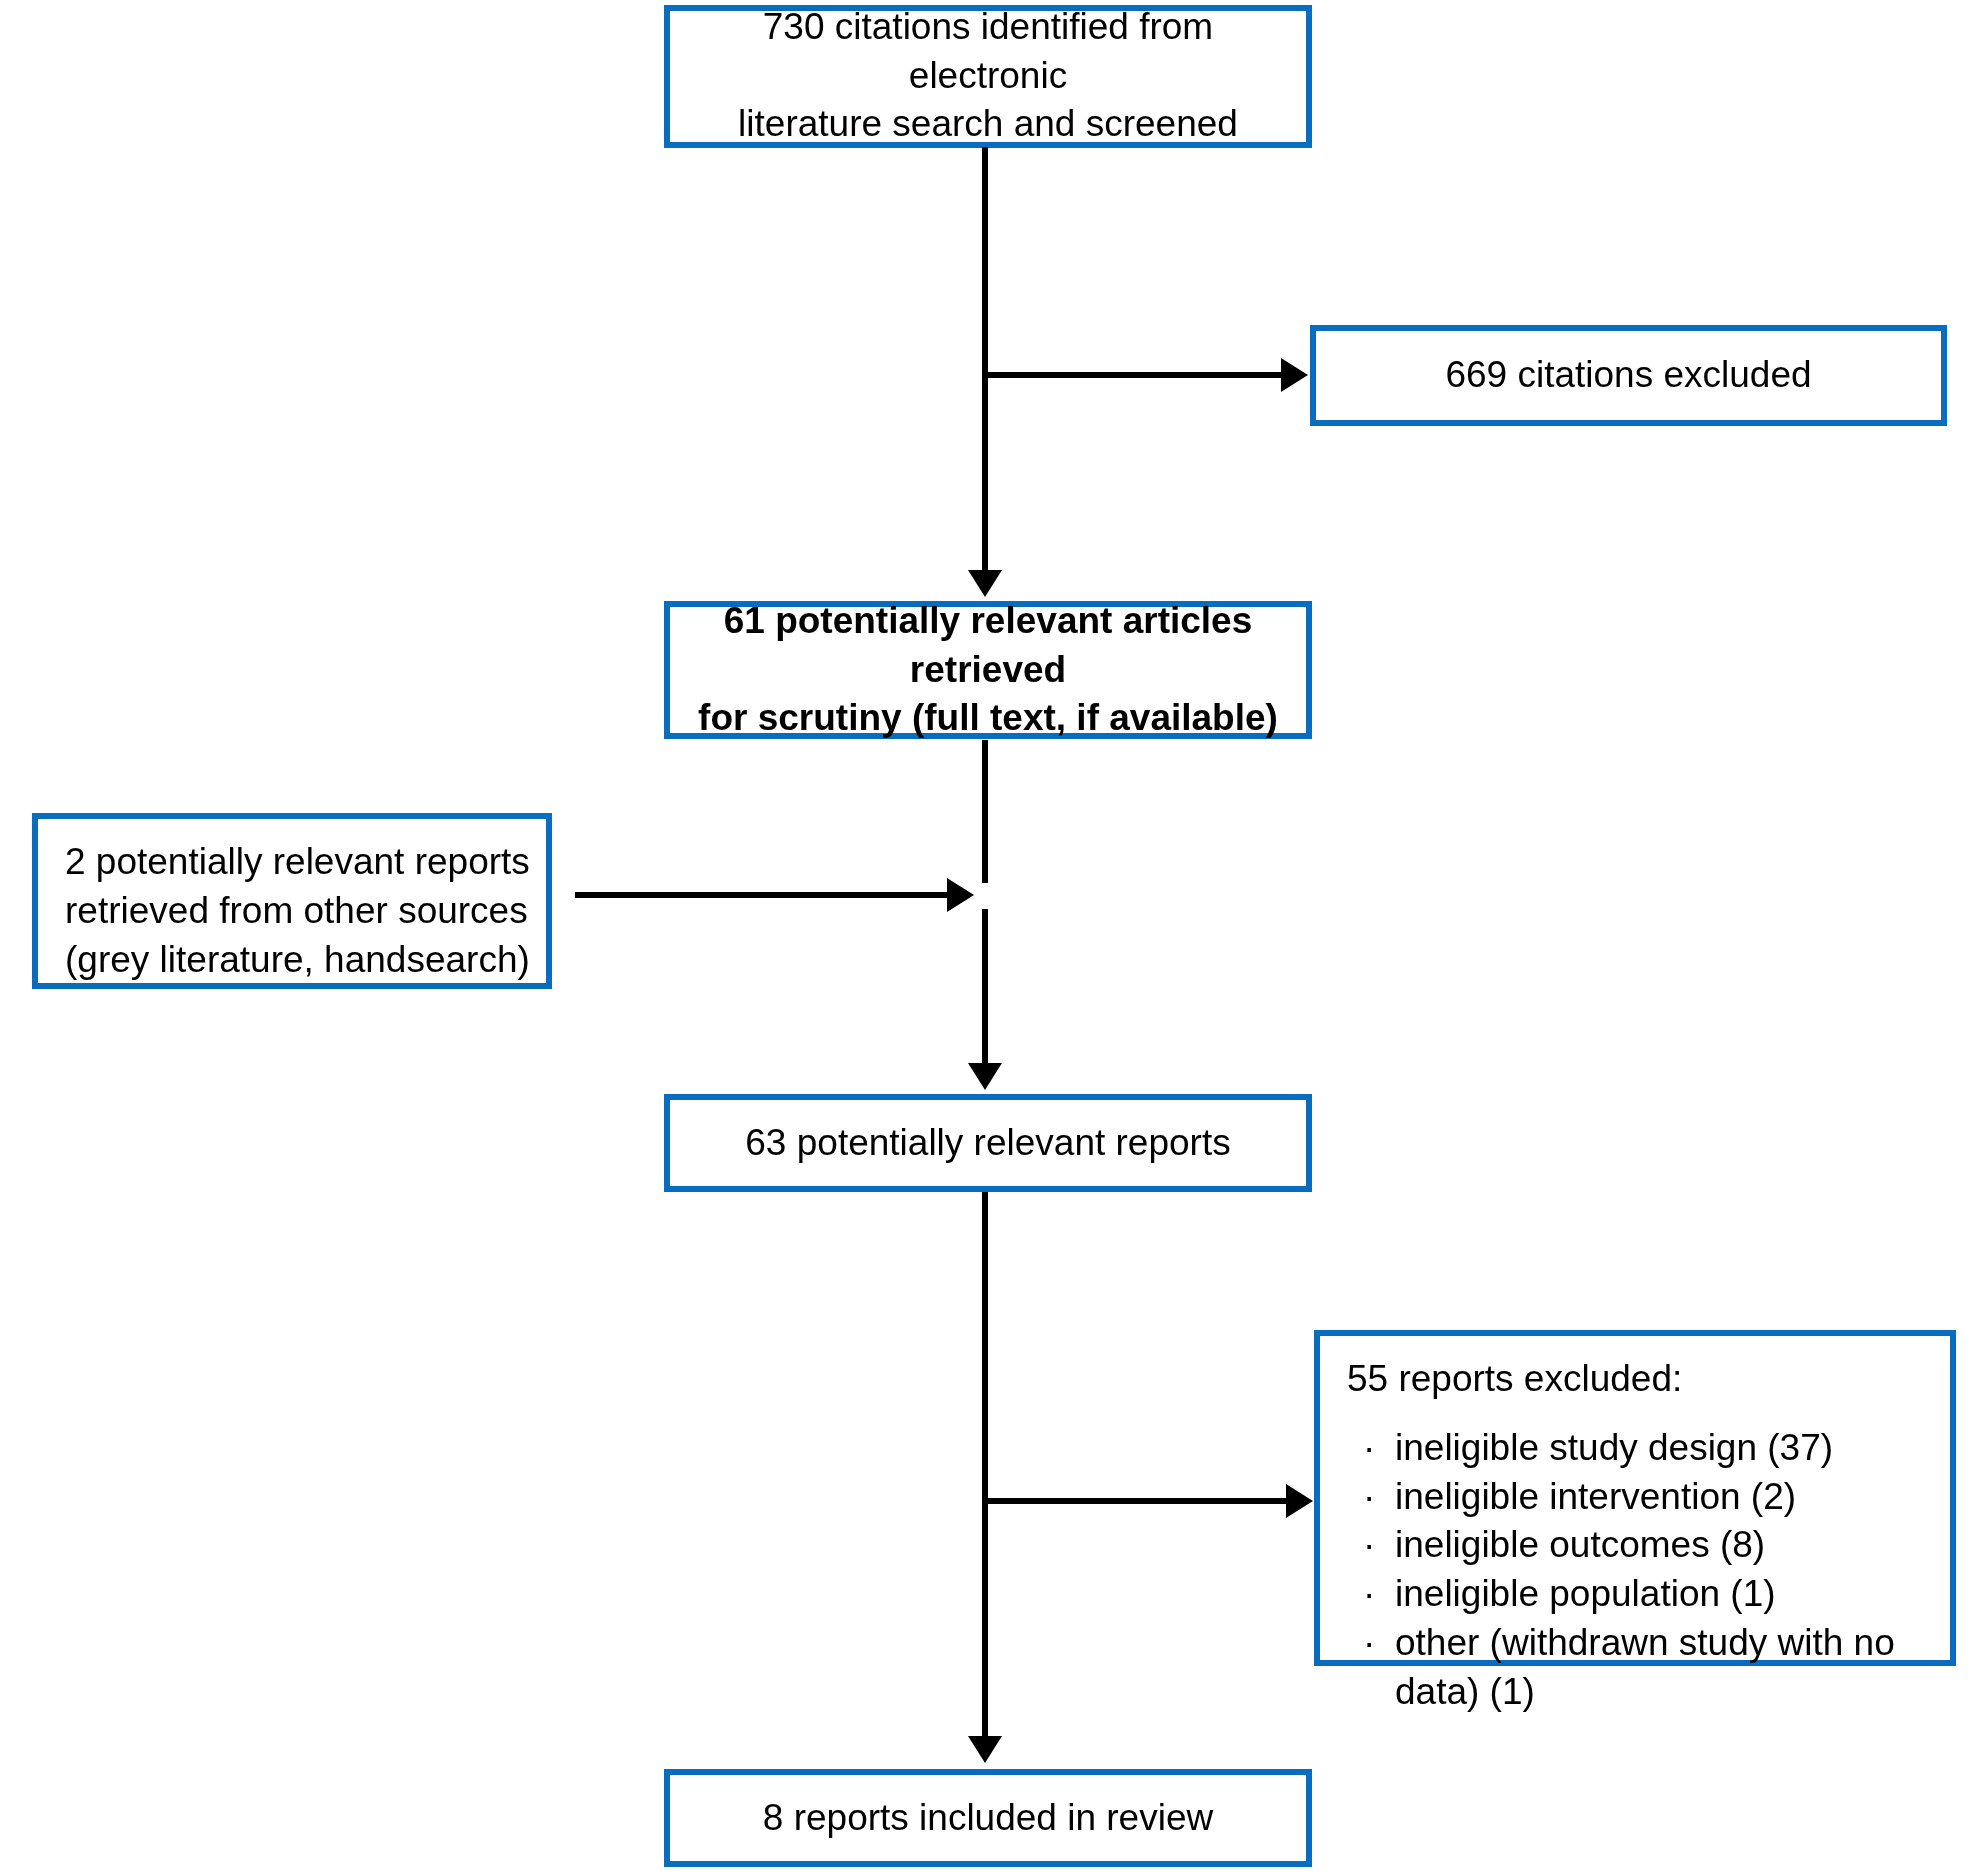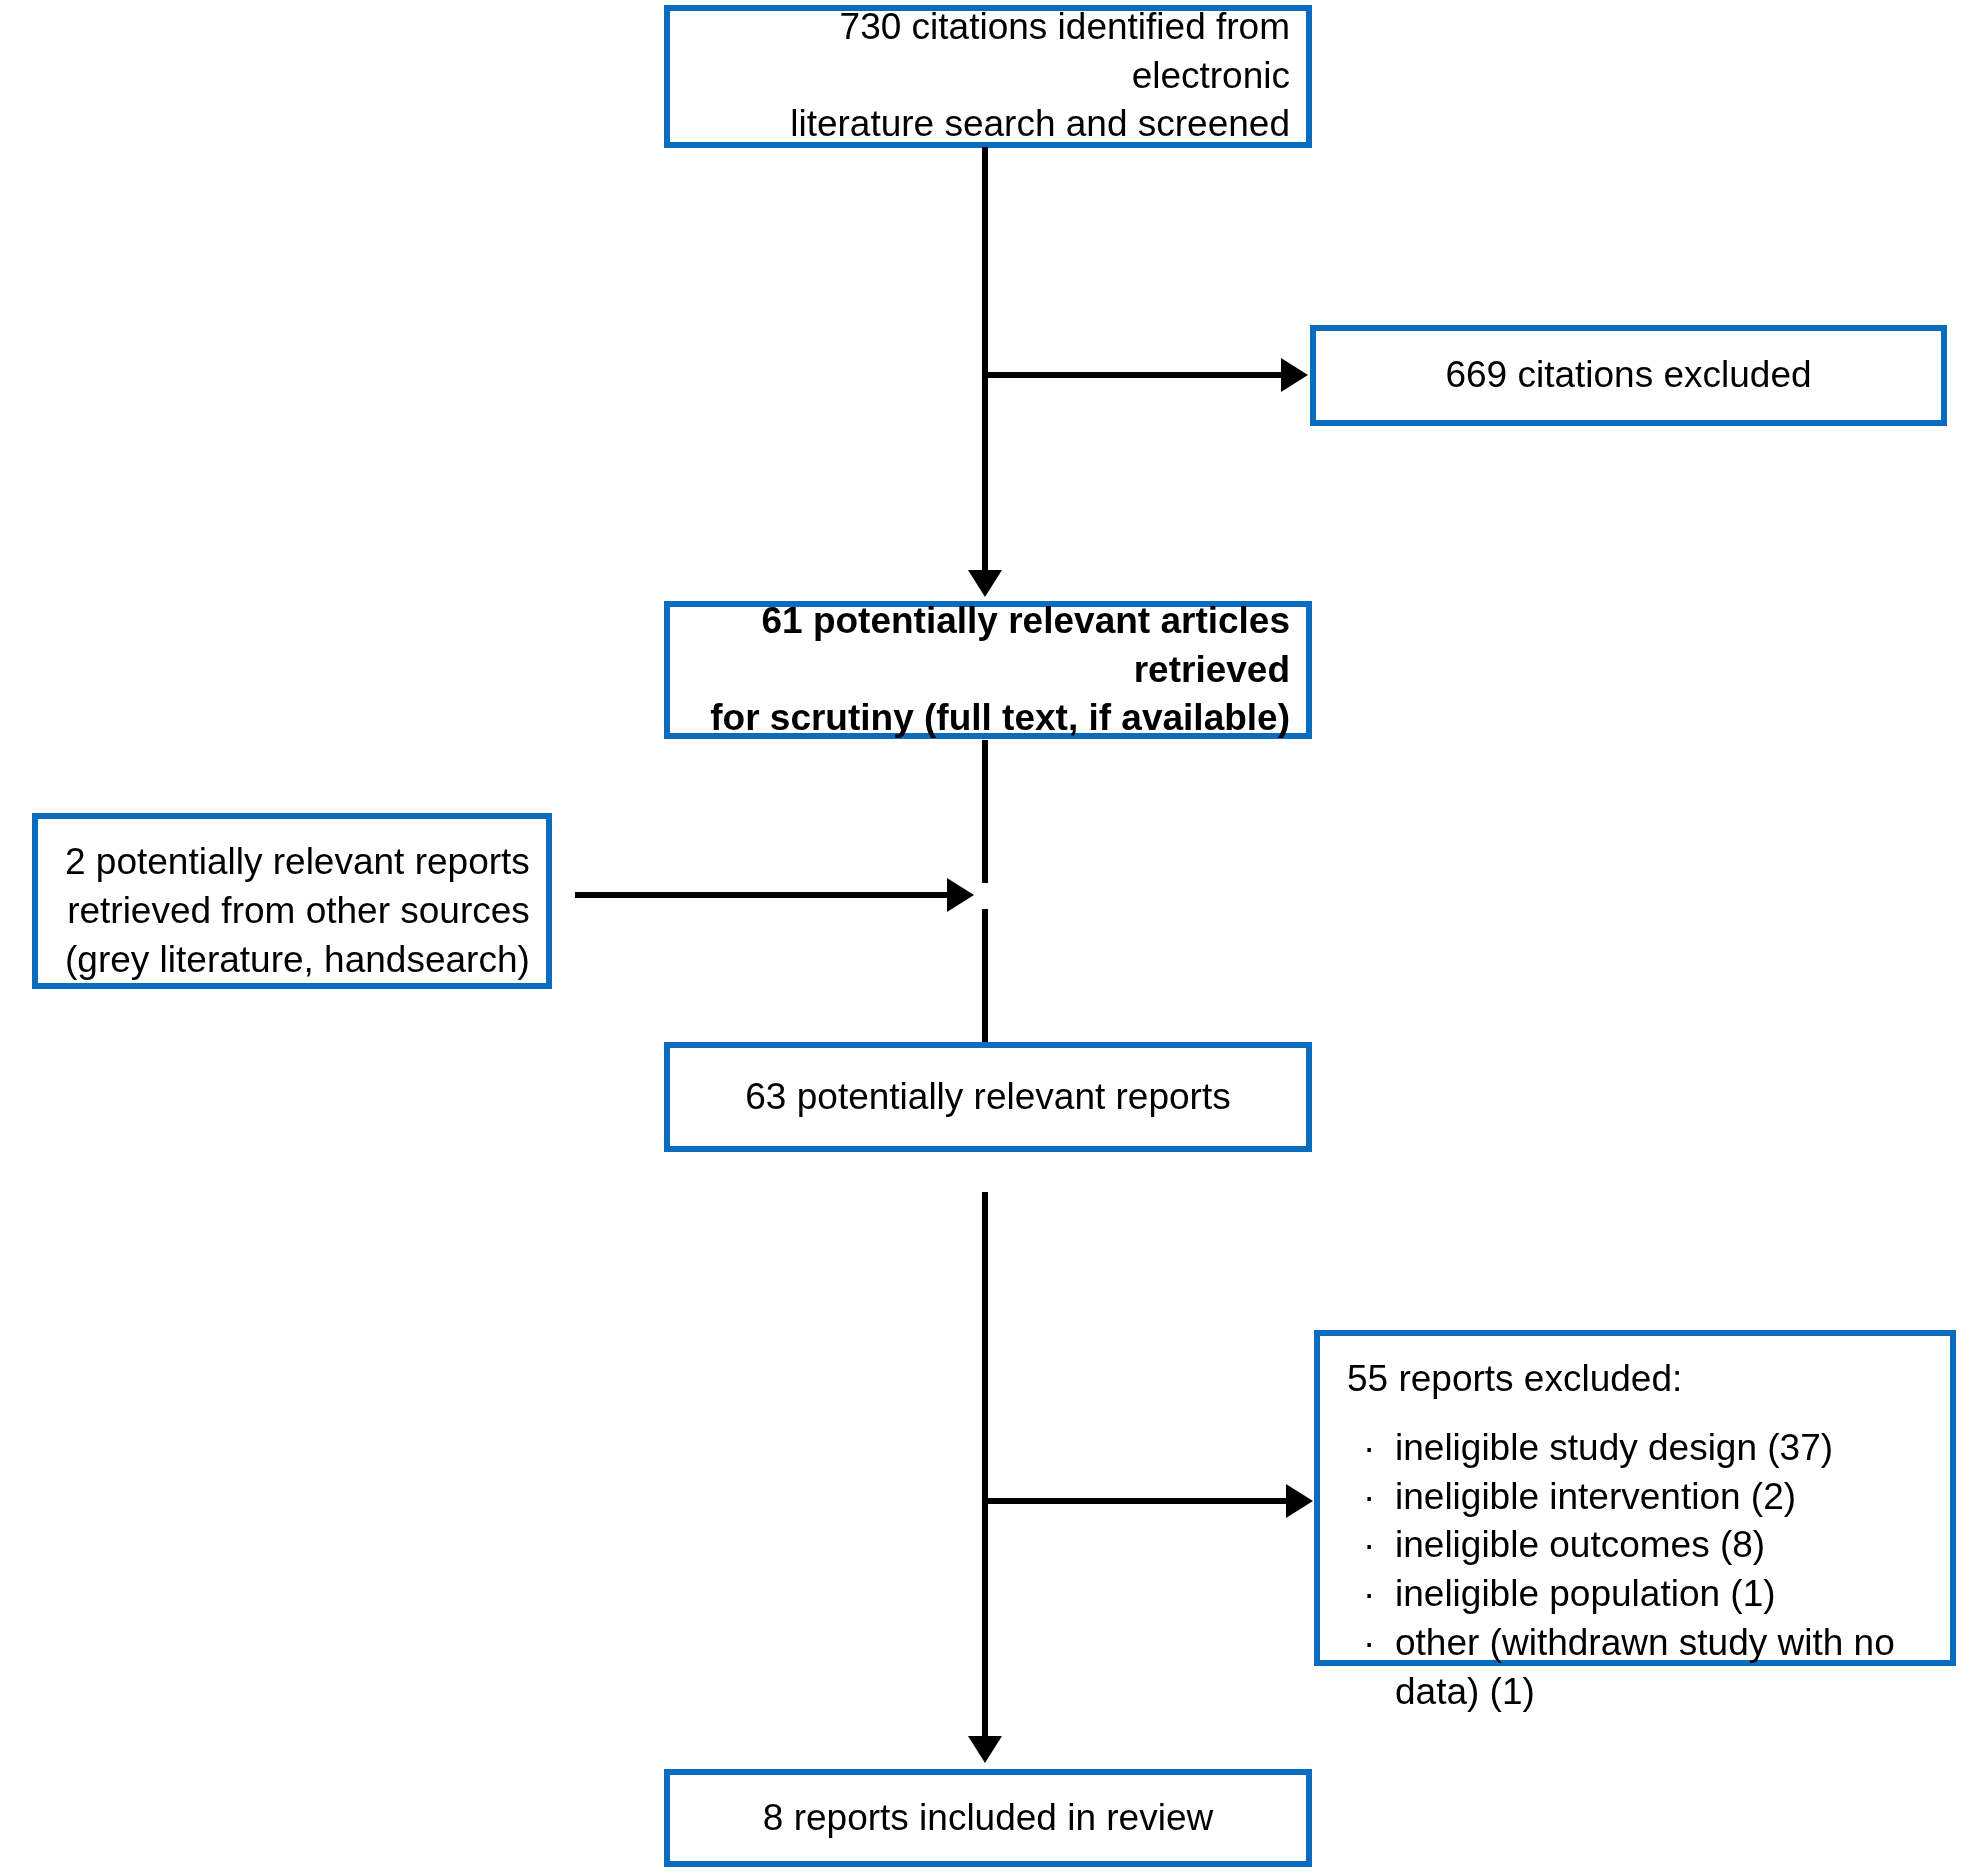--- a/index.html
+++ b/index.html
@@ -27,21 +27,20 @@
     justify-content: center;
     color: #000000;
     font-size: 37px;
     line-height: 1.32;
     text-align: center;
     padding: 5.3px 16px;
   }
   .flow-box .box-text {
     display: block;
     white-space: pre-line;
-    text-align: right;
   }
   .flow-box.align-top-left {
     align-items: flex-start;
     justify-content: flex-start;
     text-align: left;
     padding: 19px 16px 16px 27px;
   }
 
   
   .v-line {
@@ -127,21 +126,21 @@
 
   <div class="flow-box align-top-left" style="left:32px; top:813px; width:520px; height:176px;">
     <span class="box-text">2 potentially relevant reports
 retrieved from other sources
 (grey literature, handsearch)</span>
   </div>
 
   <div class="h-line" style="left:575px; top:892px; width:374px;"></div>
   <div class="arrow-right" style="left:947px; top:878px;"></div>
 
-  <div class="flow-box" style="left:664px; top:1042px; width:648px; height:110px;">
+  <div class="flow-box" style="left:664px; top:1094px; width:648px; height:98px;">
     <span class="box-text">63 potentially relevant reports</span>
   </div>
 
   <div class="v-line" style="left:982px; top:1192px; height:303px;"></div>
   <div class="v-line" style="left:982px; top:1495px; height:241px;"></div>
   <div class="arrow-down" style="left:968px; top:1736px;"></div>
 
   <div class="h-line" style="left:982px; top:1498px; width:307px;"></div>
   <div class="arrow-right" style="left:1286px; top:1484px;"></div>
 

